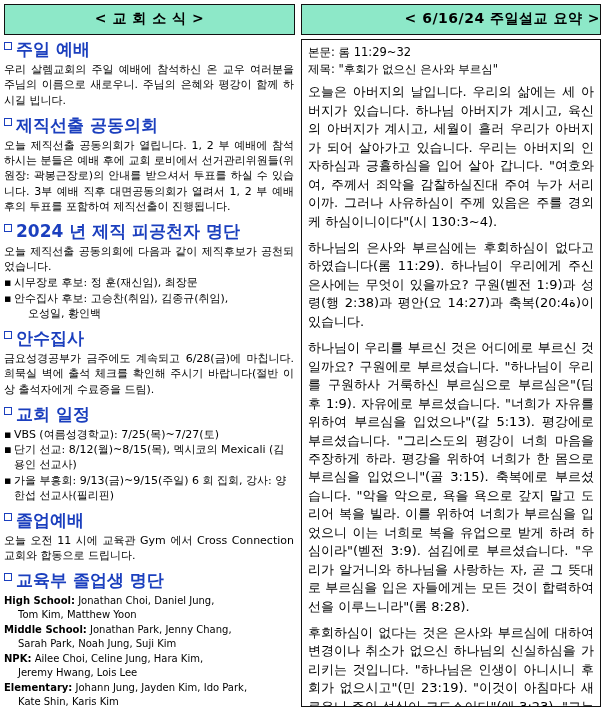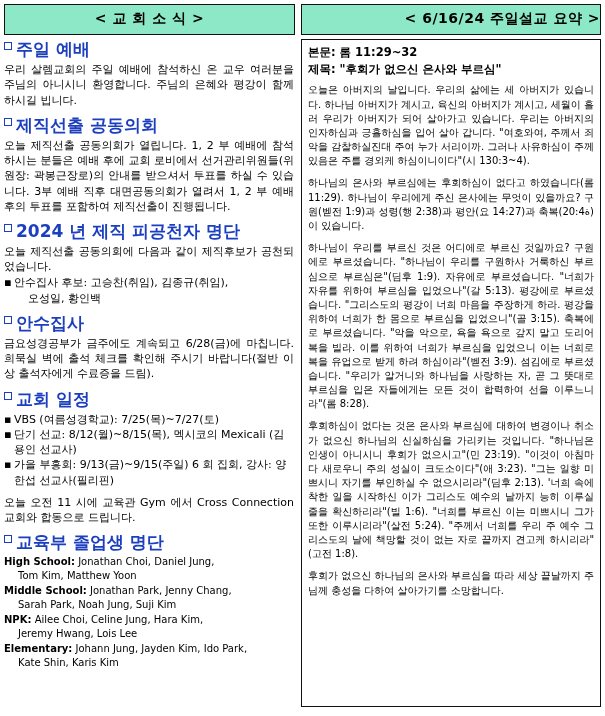--- a/index.html
+++ b/index.html
@@ -114,23 +114,23 @@
   .grad-cont {
     display: block;
     padding-left: 14px;
   }
 
   .r-head {
     font-size: 11.5px;
     line-height: 1.45;
     margin-bottom: 6px;
   }
-  .r-head div { font-weight: bold; }
+  .r-head div { font-weight: normal; }
   .r-para {
-    font-size: 10px;
+    font-size: 13px;
     line-height: 1.42;
     text-align: justify;
     margin-bottom: 8px;
   }
 </style>
 </head>
 <body>
 
 <div class="page">
 
@@ -141,39 +141,39 @@
 
   <div class="cols">
 
     <div class="col-left">
 
       <div class="sec">
         <div class="sec-title">
           <span class="sq"></span>
           <span>주일 예배</span>
         </div>
-        <div class="sec-body">우리 살렘교회의 주일 예배에 참석하신 온 교우 여러분을 주님의 아니시니 환영합니다. 주님의 은혜와 평강이 함께 하시길 빕니다.</div>
+        <div class="sec-body">우리 살렘교회의 주일 예배에 참석하신 온 교우 여러분을 주님의 이름으로 새로우니. 주님의 은혜와 평강이 함께 하시길 빕니다.</div>
       </div>
 
       <div class="sec">
         <div class="sec-title">
           <span class="sq"></span>
           <span>제직선출 공동의회</span>
         </div>
         <div class="sec-body">오늘 제직선출 공동의회가 열립니다. 1, 2 부 예배에 참석하시는 분들은 예배 후에 교회 로비에서 선거관리위원들(위원장: 곽봉근장로)의 안내를 받으셔서 투표를 하실 수 있습니다. 3부 예배 직후 대면공동의회가 열려서 1, 2 부 예배 후의 투표를 포함하여 제직선출이 진행됩니다.</div>
       </div>
 
       <div class="sec">
         <div class="sec-title">
           <span class="sq"></span>
           <span>2024 년 제직 피공천자 명단</span>
         </div>
         <div class="sec-body">오늘 제직선출 공동의회에 다음과 같이 제직후보가 공천되었습니다.</div>
         <ul class="bullets">
-          <li><span class="bl">▪</span></li>
+          <li><span class="bl">▪</span><span>시무장로 후보: 정 훈(재신임), 최장문</span></li>
           <li><span class="bl">▪</span><span>안수집사 후보: 고승찬(취임), 김종규(취임),</span></li>
           <li style="padding-left:24px;"><span>오성일, 황인백</span></li>
         </ul>
       </div>
 
       <div class="sec">
         <div class="sec-title">
           <span class="sq"></span>
           <span>안수집사</span>
         </div>
@@ -187,20 +187,24 @@
         </div>
         <ul class="bullets">
           <li><span class="bl">▪</span><span>VBS (여름성경학교): 7/25(목)~7/27(토)</span></li>
           <li><span class="bl">▪</span></li>
           <li><span class="bl">▪</span><span>단기 선교: 8/12(월)~8/15(목), 멕시코의 Mexicali (김용인 선교사)</span></li>
           <li><span class="bl">▪</span><span>가을 부흥회: 9/13(금)~9/15(주일) 6 회 집회, 강사: 양한섭 선교사(필리핀)</span></li>
         </ul>
       </div>
 
       <div class="sec">
+        <div class="sec-title">
+          <span class="sq"></span>
+          <span>졸업예배</span>
+        </div>
         <div class="sec-body">오늘 오전 11 시에 교육관 Gym 에서 Cross Connection 교회와 합동으로 드립니다.</div>
       </div>
 
       <div class="sec">
         <div class="sec-title">
           <span class="sq"></span>
           <span>교육부 졸업생 명단</span>
         </div>
         <div class="grad-list">
           <div class="grad-item">

